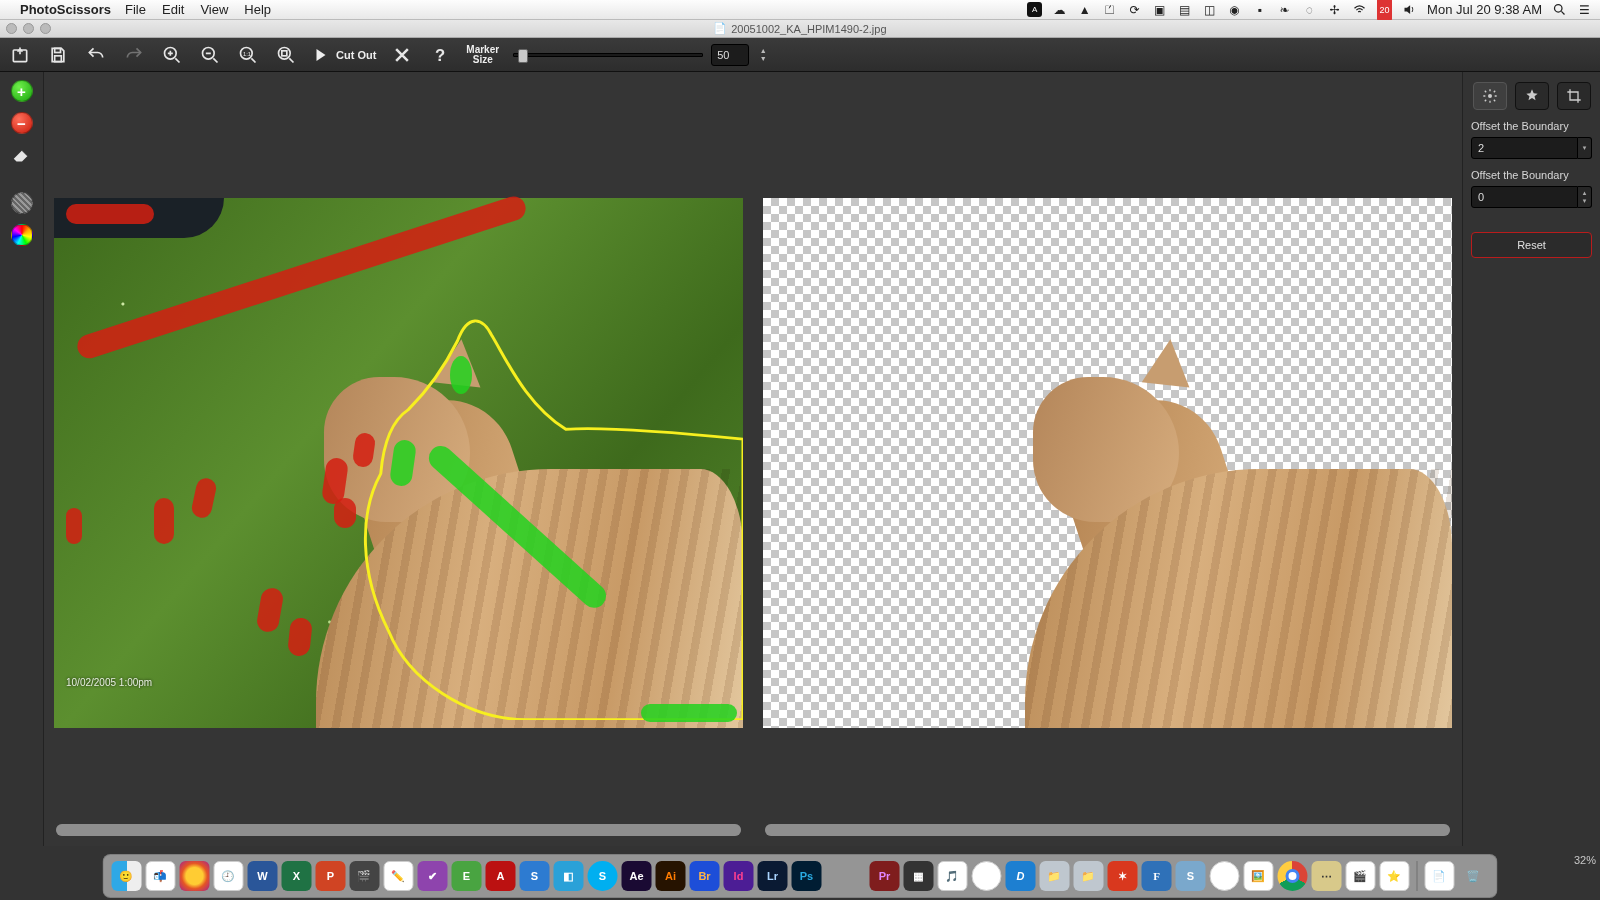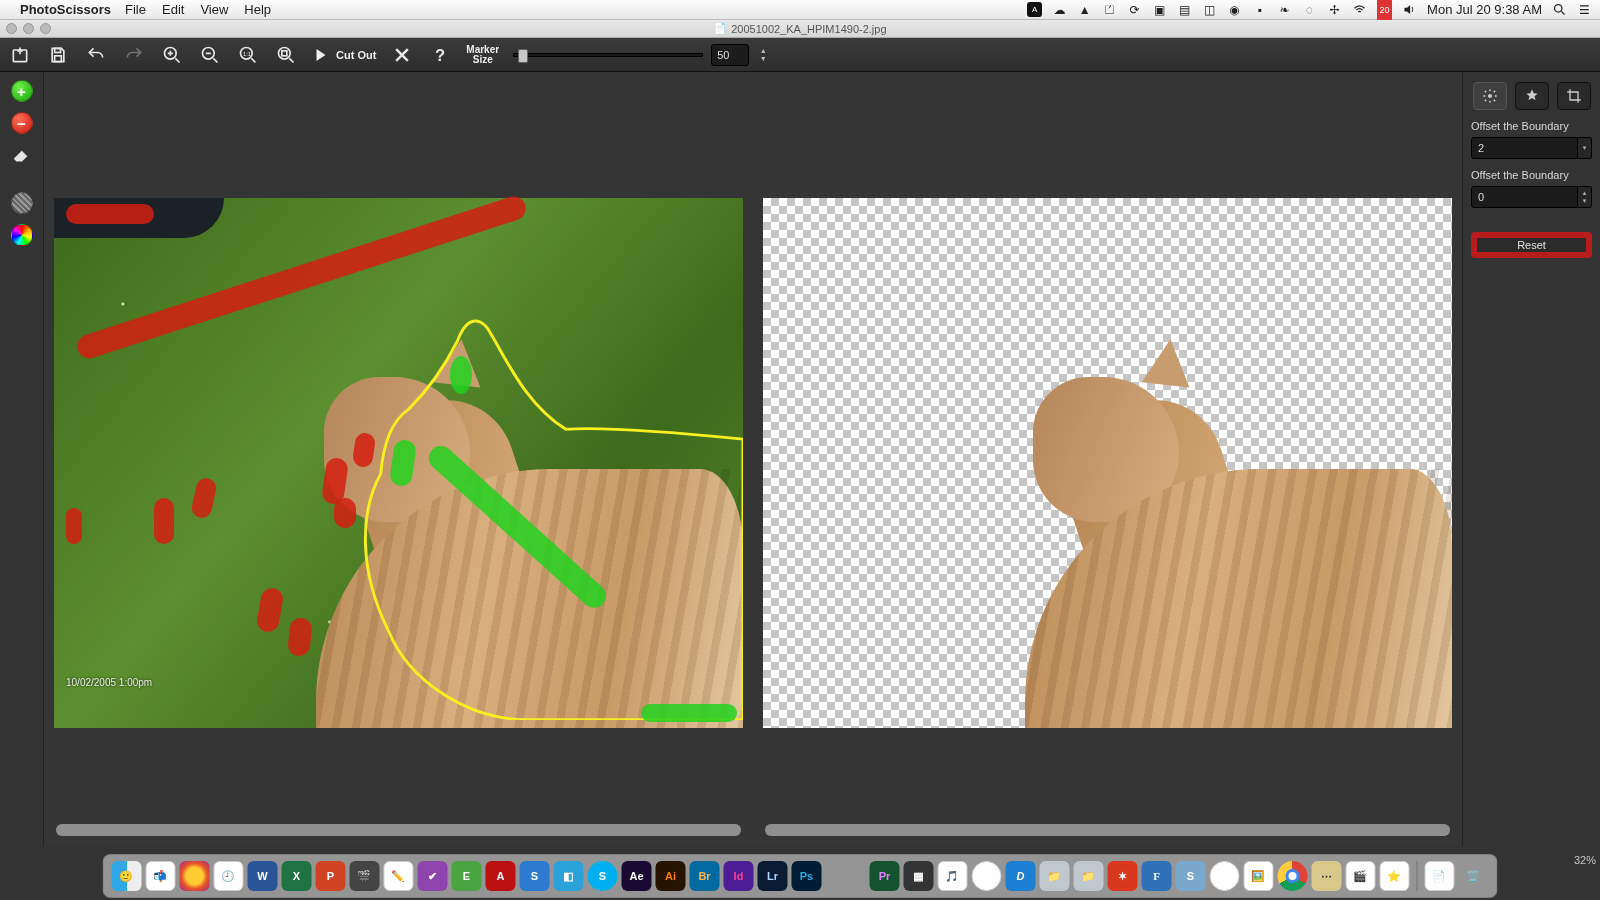--- a/index.html
+++ b/index.html
@@ -46,21 +46,21 @@
 
 .rightpanel { position: absolute; top: 72px; right: 0; width: 138px; bottom: 54px; background: #333; border-left: 1px solid #222; padding: 10px 8px; }
 .rptabs { display: flex; gap: 8px; margin-bottom: 10px; justify-content: center; }
 .rptab { width: 34px; height: 28px; background: #2a2a2a; border: 1px solid #111; border-radius: 4px; display: flex; align-items: center; justify-content: center; cursor: pointer; }
 .rptab.active { background: #3f3f3f; border-color: #555; }
 .rptab svg { width: 16px; height: 16px; color: #ccc; }
 .rplabel { font-size: 11px; color: #d6d6d6; margin-bottom: 4px; line-height: 13px; }
 .rpfield { display: flex; margin-bottom: 10px; }
 .rpfield .val { flex: 1; background: #1c1c1c; border: 1px solid #000; border-radius: 3px 0 0 3px; height: 22px; font-size: 11px; color: #ddd; padding: 0 6px; display: flex; align-items: center; }
 .rpfield .dd { width: 14px; background: #262626; border: 1px solid #000; border-left: none; border-radius: 0 3px 3px 0; display:flex; flex-direction:column; align-items:center; justify-content:center; font-size: 7px; color: #aaa; cursor: pointer; }
-.rpbtn { width: 100%; height: 26px; background: #2b2b2b; border: 6px solid #b91c1c; border-radius: 4px; color: #e0e0e0; font-size: 11px; cursor: pointer; display:flex; align-items:center; justify-content:center; }
+.rpbtn { width: 100%; height: 26px; background: #2b2b2b; border: 1px solid #b91c1c; border-radius: 4px; color: #e0e0e0; font-size: 11px; cursor: pointer; display:flex; align-items:center; justify-content:center; }
 
 
 .canvas-area { position: absolute; top: 72px; left: 44px; right: 138px; bottom: 54px; background: #353535; display: flex; }
 .pane { flex: 1; position: relative; margin: 4px; background: #353535; overflow: hidden; }
 .pane .imgwrap { position: absolute; left: 6px; right: 6px; top: 122px; height: 530px; }
 .hscroll { position: absolute; left: 8px; right: 8px; bottom: 6px; height: 12px; background: #555; border-radius: 6px; }
 .hscroll::after { content:''; position:absolute; left:0; right:0; top:0; bottom:0; background: #8e8e8e; border-radius: 6px; }
 
 
 .grass { position:absolute; inset:0; background:
@@ -364,25 +364,25 @@
   <div class="dicon" style="background:#444;">🎬</div>
   <div class="dicon" style="background:#fff;border:1px solid #ccc;">✏️</div>
   <div class="dicon" style="background:#8e44ad;">✔︎</div>
   <div class="dicon" style="background:#49a441;">E</div>
   <div class="dicon" style="background:#b11;">A</div>
   <div class="dicon" style="background:#2d7bd1;">S</div>
   <div class="dicon" style="background:#2aa1d8;">◧</div>
   <div class="dicon" style="background:#00aff0;border-radius:50%;">S</div>
   <div class="dicon" style="background:#1a0a33;">Ae</div>
   <div class="dicon" style="background:#261300;color:#ff7c00;">Ai</div>
-  <div class="dicon" style="background:#0369a1;color:#ffb347;">Br</div>
+  <div class="dicon" style="background:#1d4ed8;color:#ffb347;">Br</div>
   <div class="dicon" style="background:#4c1d95;color:#ff3f8f;">Id</div>
   <div class="dicon" style="background:#0a1a33;color:#aad4ff;">Lr</div>
   <div class="dicon" style="background:#001d33;color:#29abe2;">Ps</div>
-  <div class="dicon" style="background:#14532d;color:#e085ff;margin-left:44px;">Pr</div>
+  <div class="dicon" style="background:#7f1d1d;color:#e085ff;margin-left:44px;">Pr</div>
   <div class="dicon" style="background:#333;">▦</div>
   <div class="dicon" style="background:#fff;border:1px solid #ccc;">🎵</div>
   <div class="dicon" style="background:#fff;border:1px solid #ccc;border-radius:50%;">⊚</div>
   <div class="dicon" style="background:#1d7fd1;font-style:italic;">D</div>
   <div class="dicon" style="background:#bfc7cf;">📁</div>
   <div class="dicon" style="background:#bfc7cf;">📁</div>
   <div class="dicon" style="background:#d9381e;">✶</div>
   <div class="dicon" style="background:#2f71b8;font-family:serif;">F</div>
   <div class="dicon" style="background:#7aa8cc;">S</div>
   <div class="dicon" style="background:#fff;border:1px solid #ccc;border-radius:50%;">◎</div>

